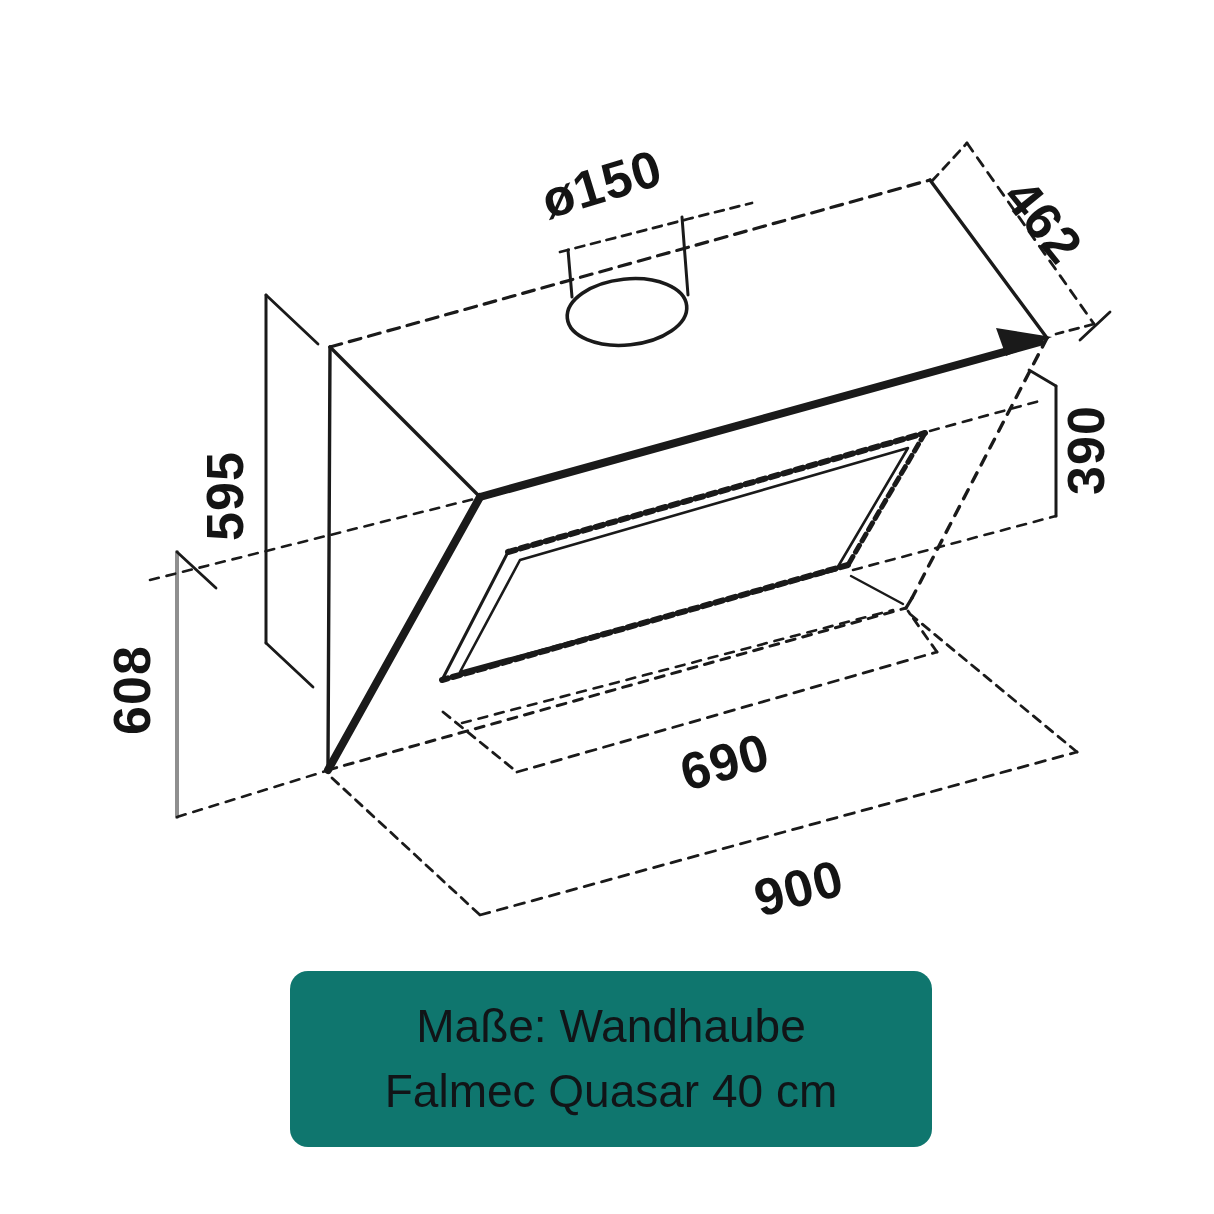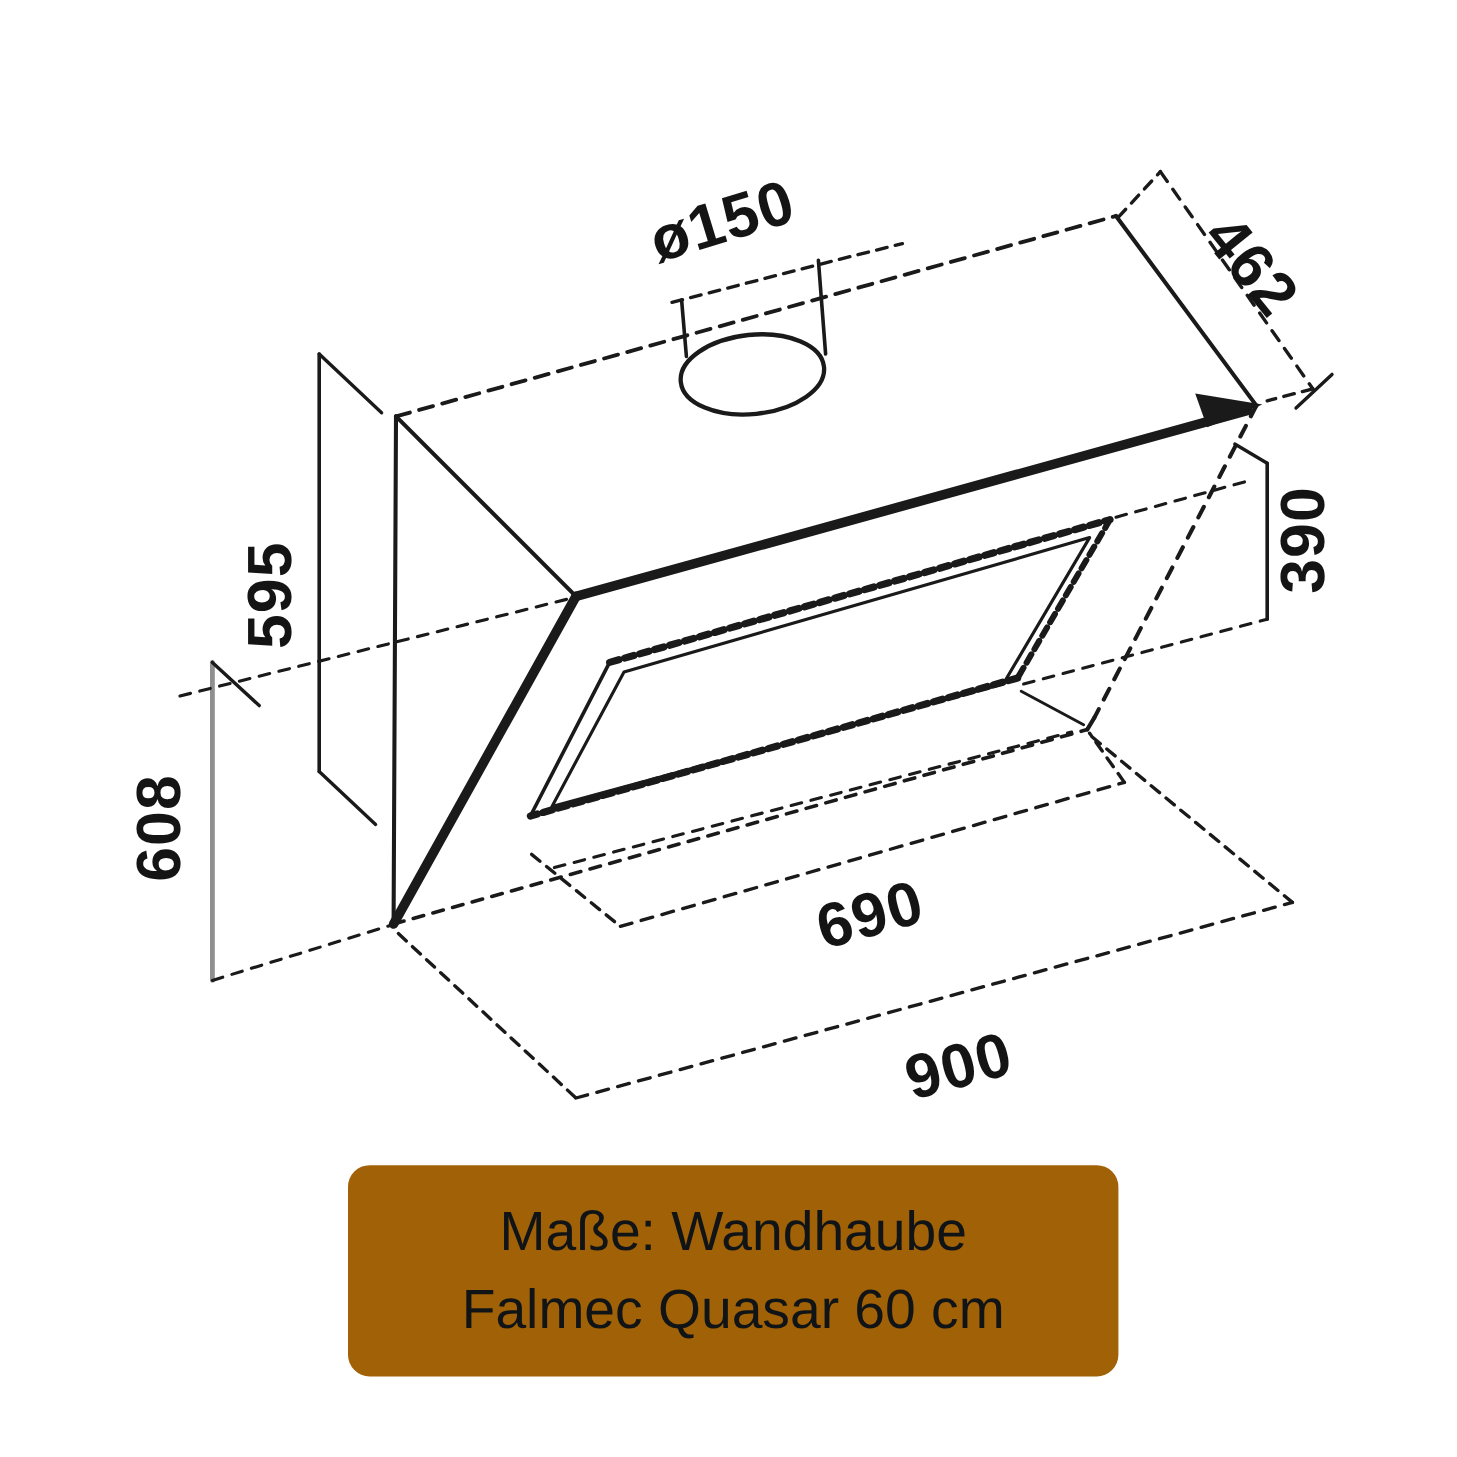--- a/index.html
+++ b/index.html
@@ -15,21 +15,21 @@
     font-family:"Liberation Sans", sans-serif;
     font-weight:bold;
     font-size:52px;
     fill:#141414;
     letter-spacing:1px;
   }
   .caption-card{
     position:absolute;
     left:290px;top:971px;
     width:642px;height:176px;
-    background:#a16207;
+    background:#0f766e;
     border-radius:18px;
     display:flex;
     flex-direction:column;
     align-items:center;
     justify-content:center;
     gap:14px;
   }
   .caption-line{
     font-family:"Liberation Sans", sans-serif;
     font-size:46px;
@@ -143,16 +143,16 @@
 
     <text class="dim-label" x="136" y="690" text-anchor="middle" dominant-baseline="middle" transform="rotate(-90 136 690)">608</text>
 
     <text class="dim-label" x="726" y="766" text-anchor="middle" dominant-baseline="middle" transform="rotate(-15.5 726 766)">690</text>
 
     <text class="dim-label" x="800" y="892" text-anchor="middle" dominant-baseline="middle" transform="rotate(-15 800 892)">900</text>
   </svg>
 
   <div class="caption-card">
     <div class="caption-line">Maße: Wandhaube</div>
-    <div class="caption-line">Falmec Quasar 60 cm</div>
+    <div class="caption-line">Falmec Quasar 40 cm</div>
   </div>
 
 </div>
 
 </body></html>

